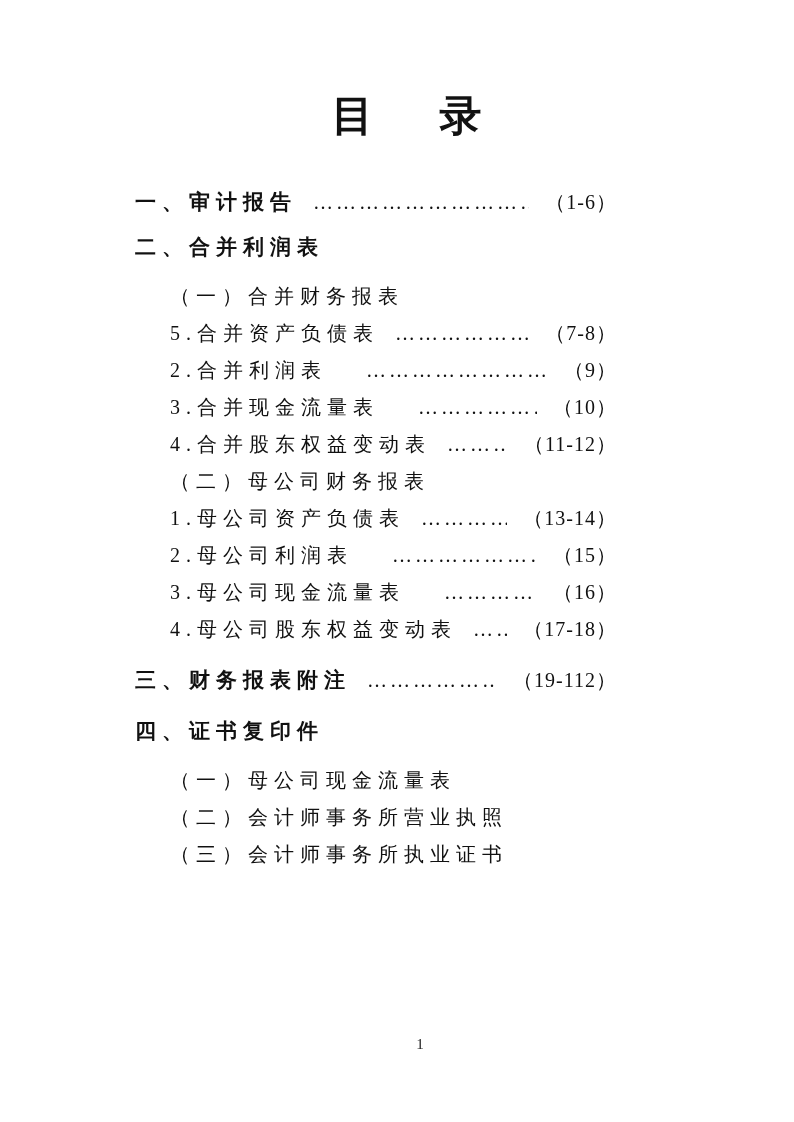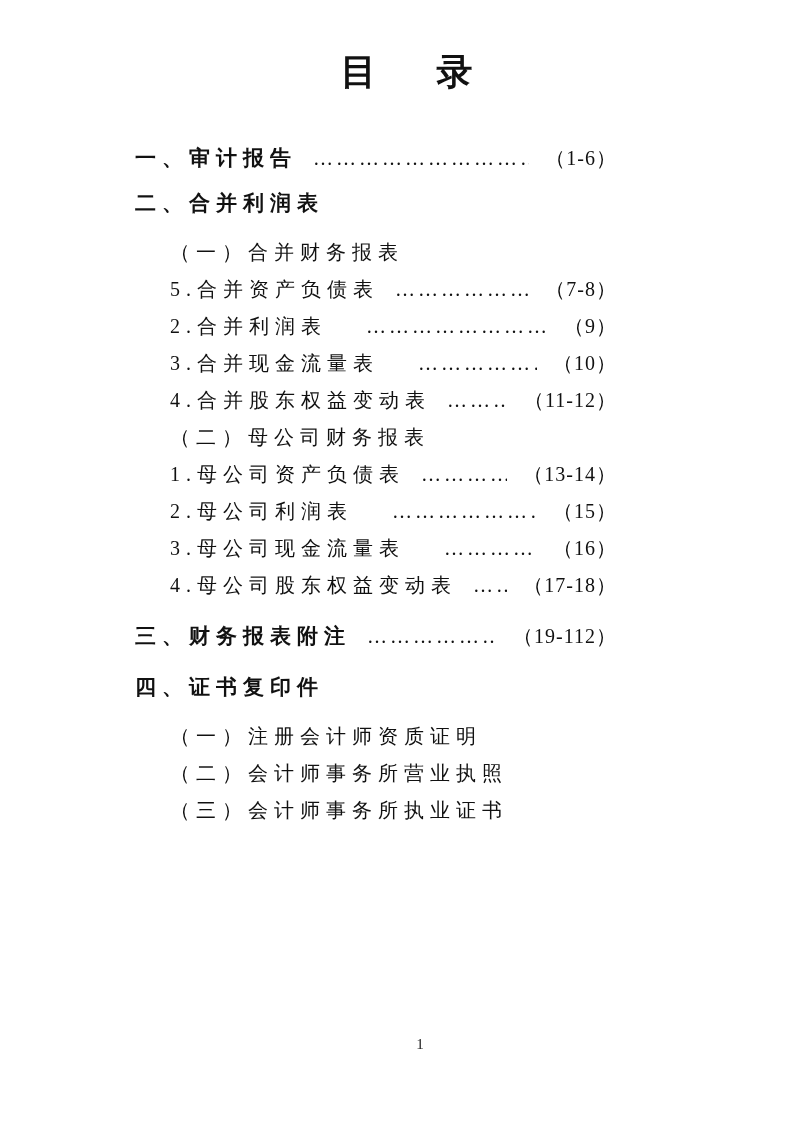--- a/index.html
+++ b/index.html
@@ -11,24 +11,24 @@
   .page {
     position: relative;
     width: 794px;
     height: 1122px;
     margin: 0 auto;
     background: #ffffff;
     color: #111111;
     overflow: hidden;
   }
   .doc-title {
-    margin-top: 48px;
+    margin-top: 92px;
     padding-left: 31px;
     text-align: center;
-    font-size: 36px;
+    font-size: 42px;
     line-height: 48px;
     font-weight: bold;
     letter-spacing: 12px;
     white-space: pre;
   }
   .toc {
     margin-top: 49px;
     margin-left: 135px;
     width: 482px;
   }
@@ -160,21 +160,21 @@
       <span class="label">三、财务报表附注</span>
       <span class="leader">……………………………</span>
       <span class="page-ref">（19-112）</span>
     </div>
 
     <div class="row section mb23">
       <span class="label">四、证书复印件</span>
     </div>
 
     <div class="row sub">
-      <span class="label">（一）注册会计师资质证明</span>
+      <span class="label">（一）母公司现金流量表</span>
     </div>
 
     <div class="row sub">
       <span class="label">（二）会计师事务所营业执照</span>
     </div>
 
     <div class="row sub">
       <span class="label">（三）会计师事务所执业证书</span>
     </div>
 

